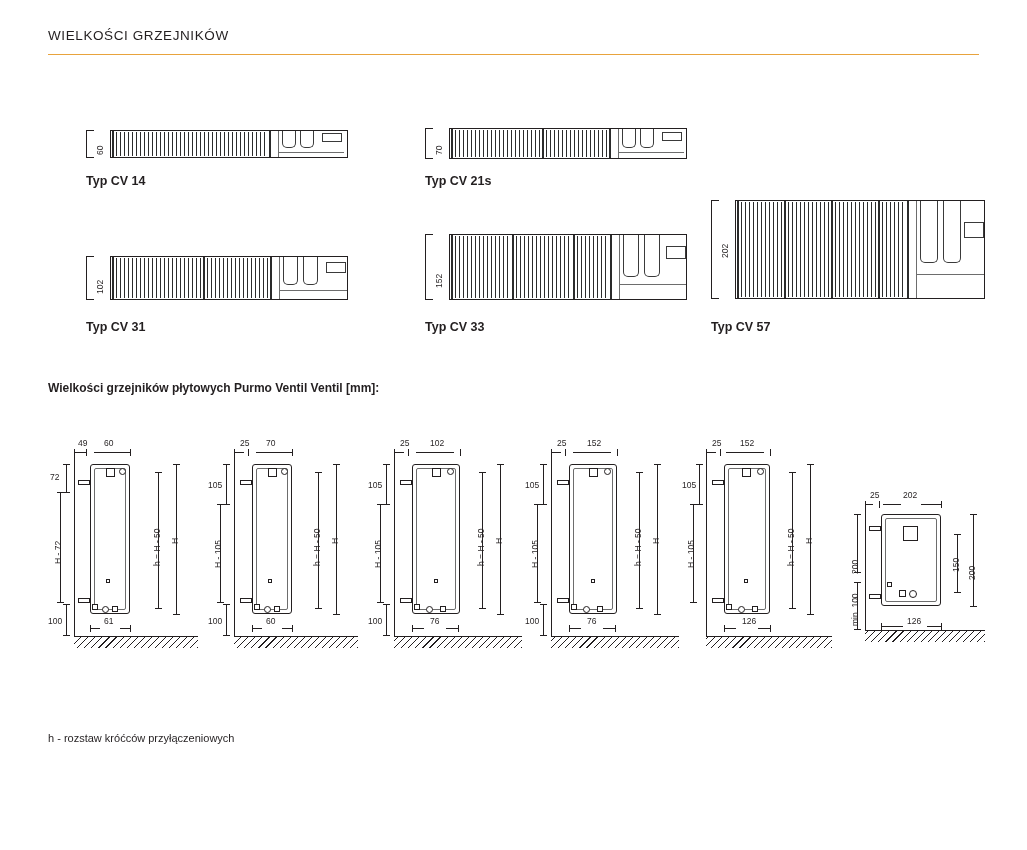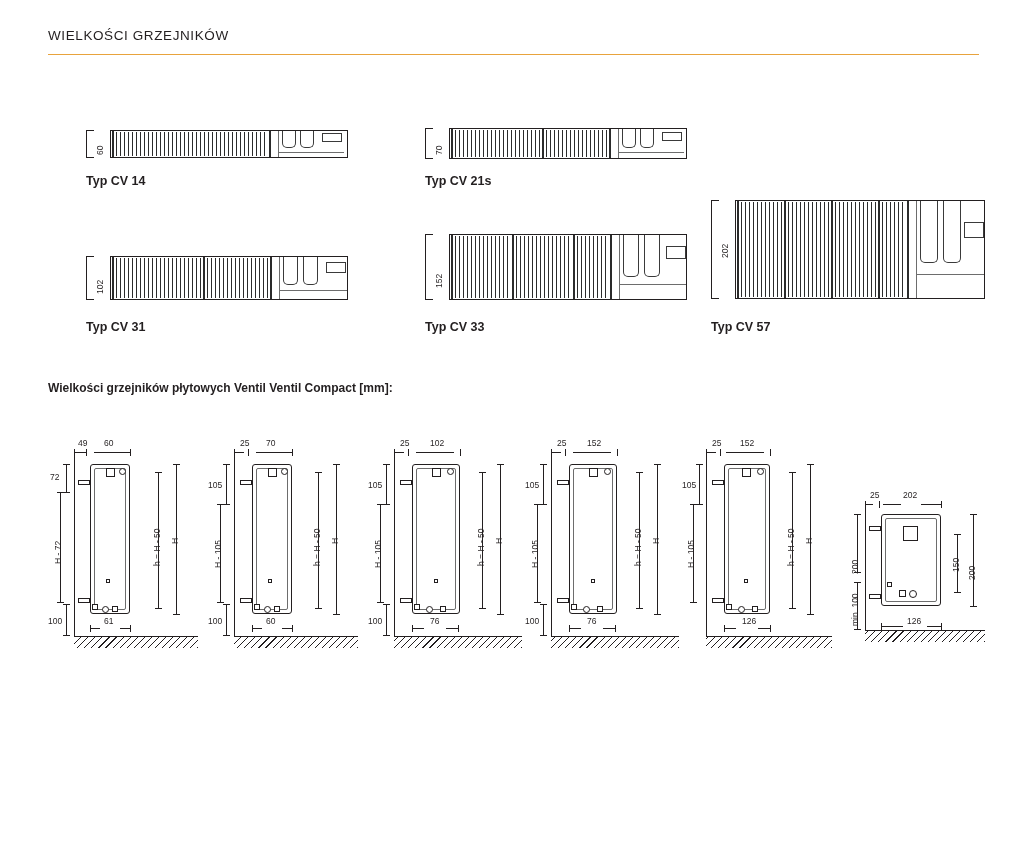--- a/index.html
+++ b/index.html
@@ -272,21 +272,21 @@
   <div class="fins" style="left:171px; top:2px; width:24px; height:95px;"></div>
   <div class="plate" style="left:196px; top:1px; width:2px; height:97px;"></div>
   <div class="vline-thin" style="left:205px; top:1px; height:97px;"></div>
   <div class="valve-u" style="left:209px; top:1px; width:18px; height:62px;"></div>
   <div class="valve-u" style="left:232px; top:1px; width:18px; height:62px;"></div>
   <div class="valvebox" style="left:253px; top:22px; width:20px; height:16px;"></div>
   <div class="hline-thin" style="left:205px; top:74px; width:68px;"></div>
 </div>
 <div class="lbl-type" style="left:711px; top:320px;">Typ CV 57</div>
 
-<div class="mid-heading">Wielkości grzejników płytowych Ventil Ventil Compact [mm]:</div>
+<div class="mid-heading">Wielkości grzejników płytowych Purmo Ventil Ventil [mm]:</div>
 
 <div class="sview" style="left:48px; top:438px; width:150px; height:225px;">
 
   <div class="dim" style="left:30px; top:0px;">49</div>
   <div class="dim" style="left:56px; top:0px;">60</div>
   <div class="hline" style="left:26px; top:14px; width:12px;"></div>
   <div class="hline" style="left:46px; top:14px; width:36px;"></div>
   <div class="vline" style="left:26px; top:11px; height:7px;"></div>
   <div class="vline" style="left:38px; top:11px; height:7px;"></div>
   <div class="vline" style="left:82px; top:11px; height:7px;"></div>
@@ -593,13 +593,14 @@
   <div class="hline" style="left:125px; top:116px; width:7px;"></div>
 
   <div class="dim" style="left:62px; top:126px;">126</div>
   <div class="hline" style="left:36px; top:136px; width:22px;"></div>
   <div class="hline" style="left:82px; top:136px; width:14px;"></div>
   <div class="vline" style="left:36px; top:133px; height:7px;"></div>
   <div class="vline" style="left:96px; top:133px; height:7px;"></div>
 </div>
 
 <div class="notes">
+  <div>h - rozstaw króćców przyłączeniowych</div>
 </div>
 
 </body></html>

